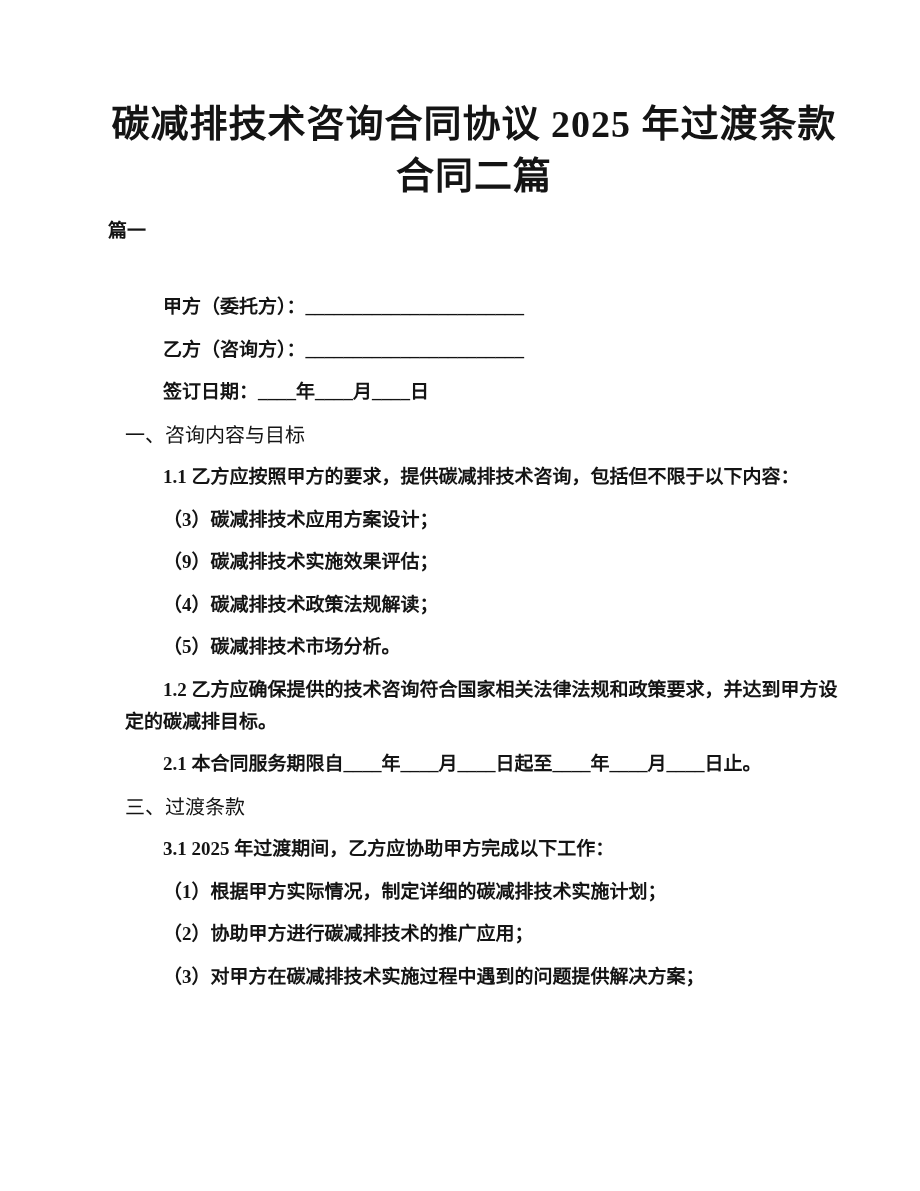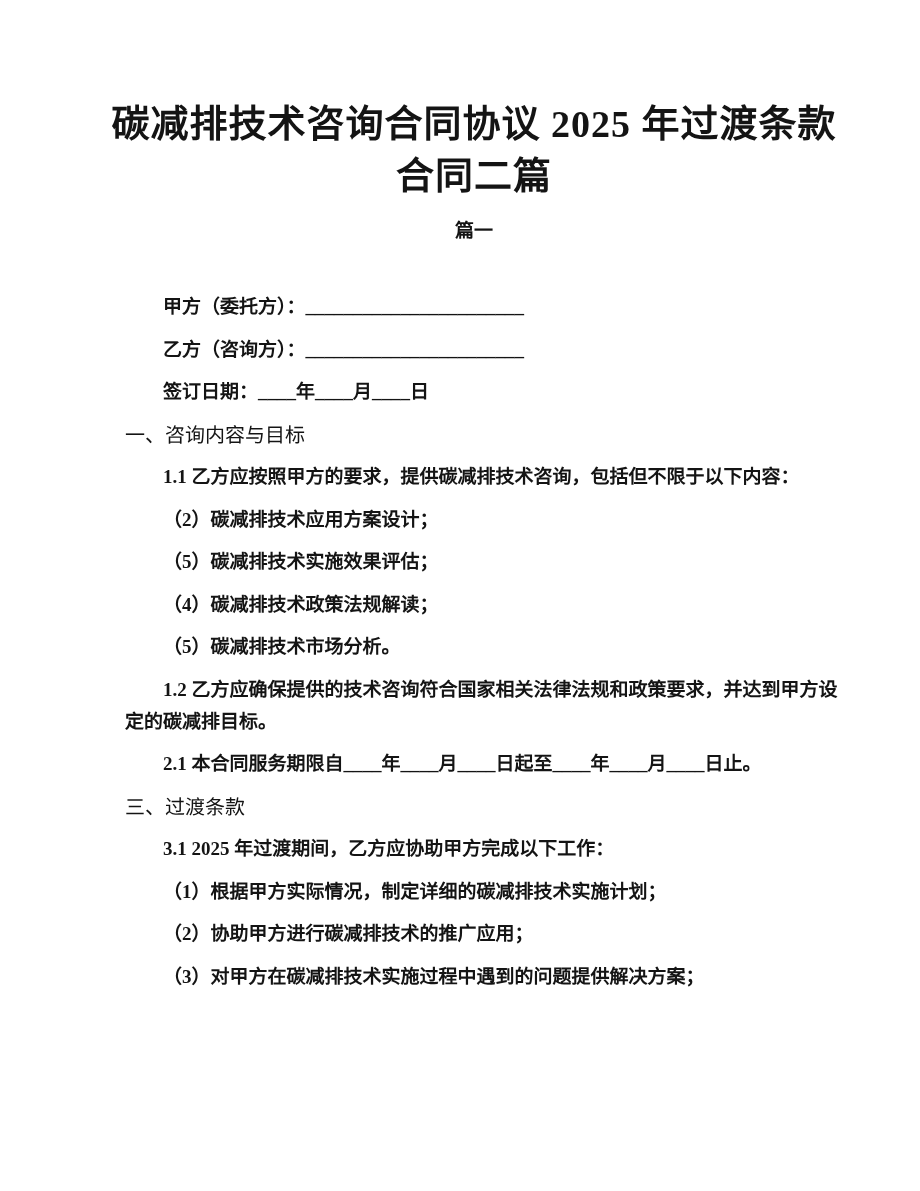--- a/index.html
+++ b/index.html
@@ -26,21 +26,21 @@
     font-weight: 700;
     text-align: center;
     font-family: "Liberation Serif", "DejaVu Serif", serif;
     letter-spacing: 1px;
   }
   .doc-subtitle {
     margin: 16px 0 0 0;
     font-size: 19px;
     line-height: 26px;
     font-weight: 700;
-    text-align: center;
+    text-align: left;
     font-family: Liberation Sans, sans-serif;
   }
   .doc-body {
     margin: 47px 0 0 17px;
     font-size: 19px;
   }
   .para {
     margin: 0 0 10.5px 0;
     line-height: 32px;
     text-indent: 2em;
@@ -73,22 +73,22 @@
 
     <p class="para"><span>甲方（委托方）：</span><span class="blank-run">_______________________</span></p>
 
     <p class="para"><span>乙方（咨询方）：</span><span class="blank-run">_______________________</span></p>
 
     <p class="para"><span>签订日期：</span><span class="blank-run">____年____月____日</span></p>
 
     <p class="sec-heading">一、咨询内容与目标</p>
 
     <p class="para">1.1 乙方应按照甲方的要求，提供碳减排技术咨询，包括但不限于以下内容：</p>
-    <p class="para">（2）碳减排技术应用方案设计；</p>
-    <p class="para">（5）碳减排技术实施效果评估；</p>
+    <p class="para">（3）碳减排技术应用方案设计；</p>
+    <p class="para">（9）碳减排技术实施效果评估；</p>
     <p class="para">（4）碳减排技术政策法规解读；</p>
     <p class="para">（5）碳减排技术市场分析。</p>
     <p class="para">1.2 乙方应确保提供的技术咨询符合国家相关法律法规和政策要求，并达到甲方设定的碳减排目标。</p>
 
 
     <p class="para">2.1 本合同服务期限自____年____月____日起至____年____月____日止。</p>
 
     <p class="sec-heading">三、过渡条款</p>
 
     <p class="para">3.1 2025 年过渡期间，乙方应协助甲方完成以下工作：</p>

